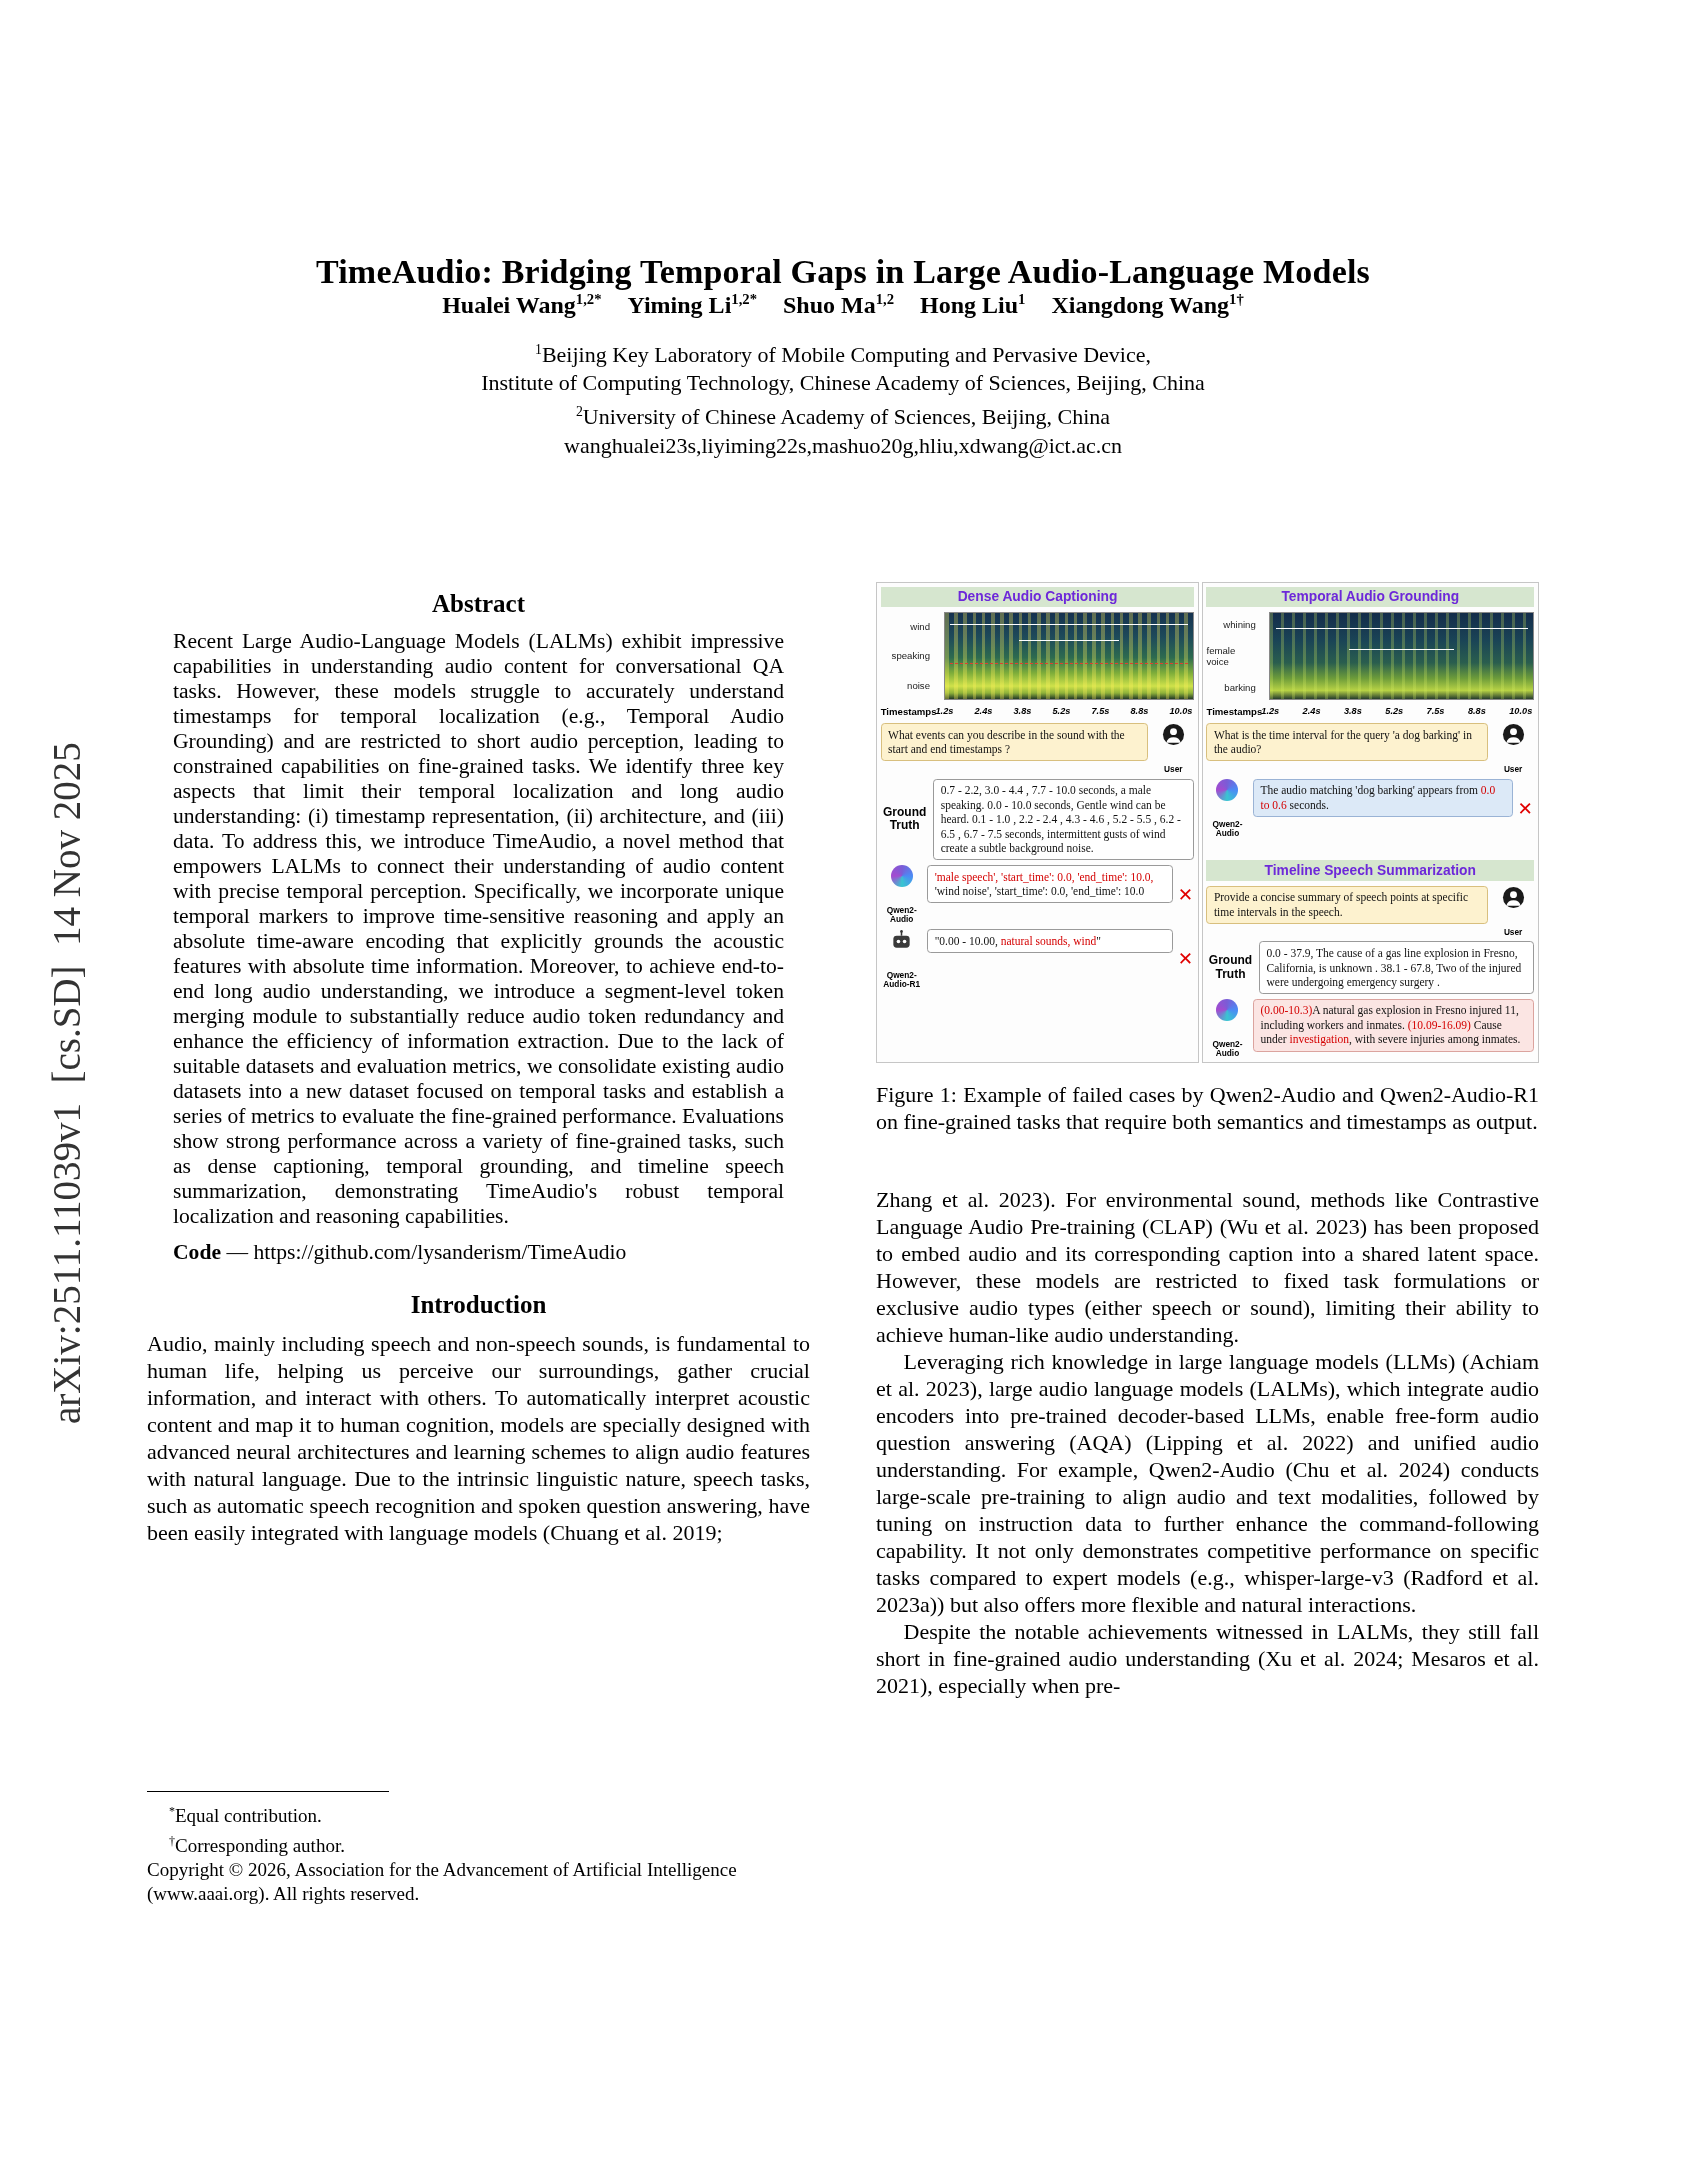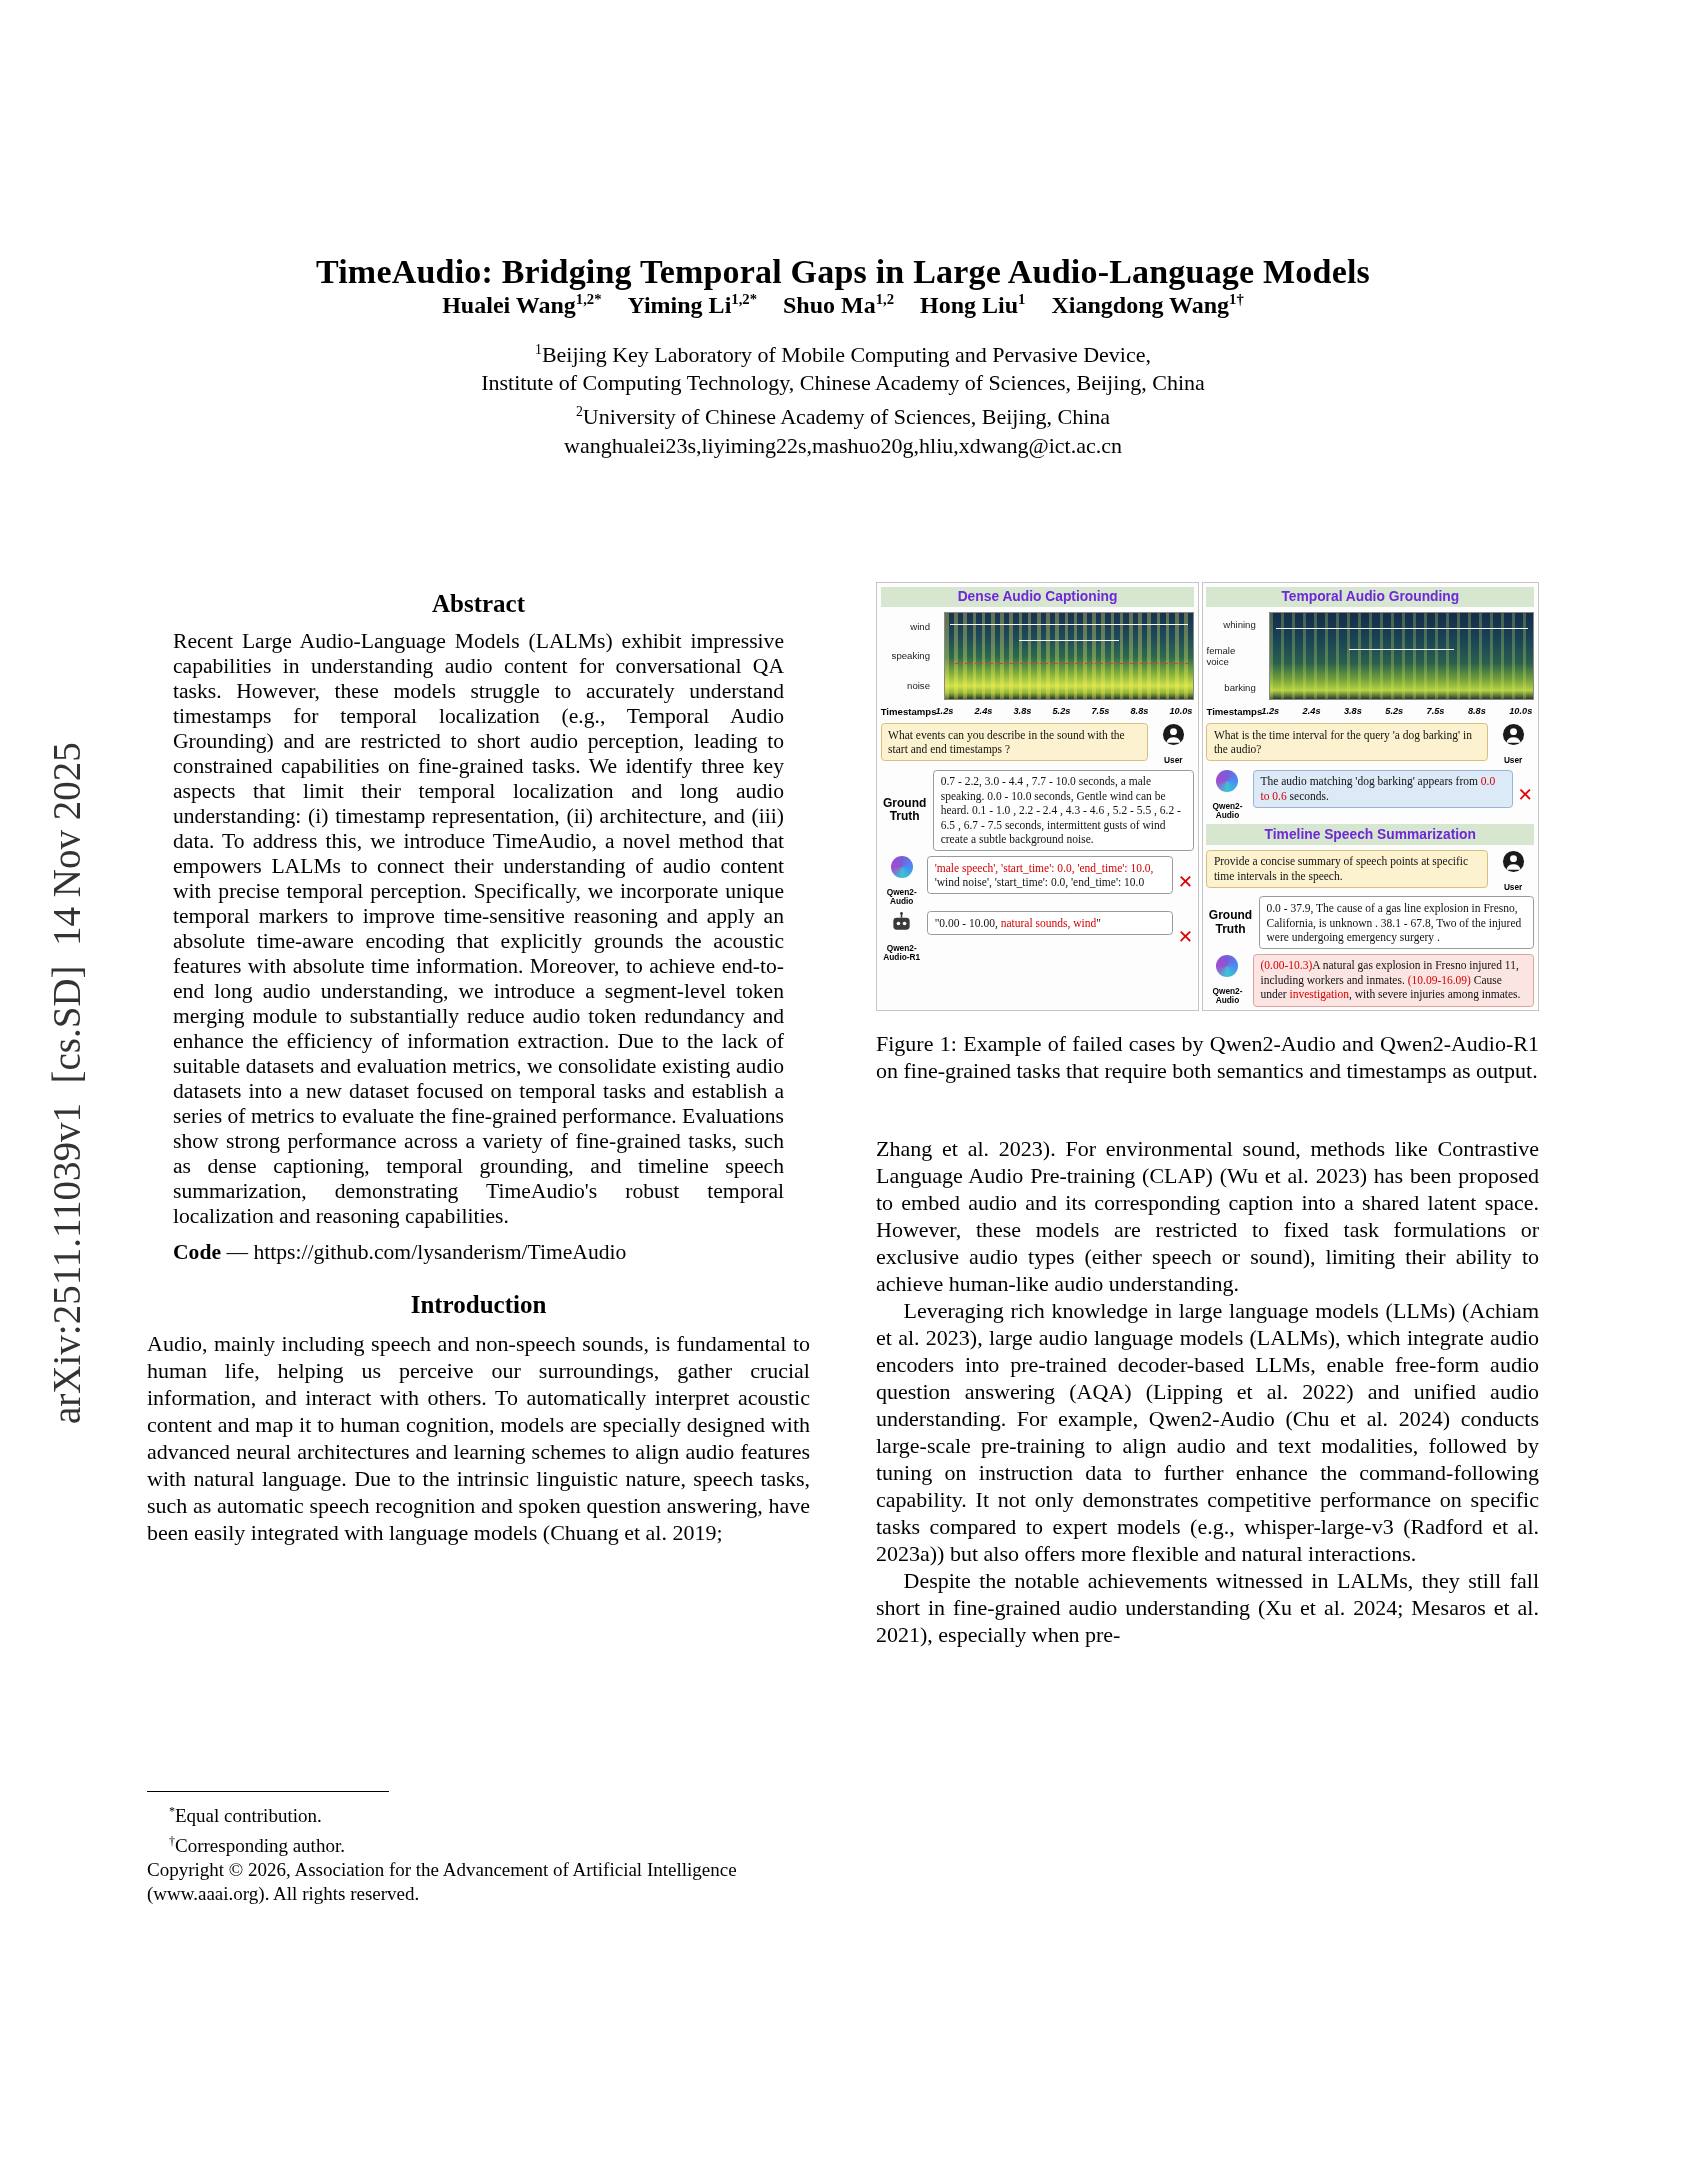--- a/index.html
+++ b/index.html
@@ -43,21 +43,21 @@
   .fn-rule { width:242px; border-top:1.8px solid #000; margin-bottom:7.3px; }
   .fn { text-indent:22px; }
   .fn sup { font-size:12px; }
 
   
   .figure { width:663px; display:flex; gap:2.8px; font-family:"Liberation Sans","DejaVu Sans",sans-serif; text-align:left; }
   .panel { border:0.9px solid #c6c6c6; background:#fdfdfd; display:flex; flex-direction:column; gap:4.6px; padding:3.7px; }
   .panel-left { width:323px; }
   .panel-right { width:337px; }
   .panel-h { background:#d6e6cf; font-weight:bold; font-size:13.8px; text-align:center; padding:2.8px 0; color:#6d28d9; }
-  .panel-h.sub { margin-top:0; }
+  .panel-h.sub { margin-top:18px; }
 
   .specrow { display:flex; height:88px;gap:10px; }
   .speclabels { width:53px; display:flex; flex-direction:column; justify-content:space-around; align-items:flex-end; padding-right:3.7px; font-size:9.6px; color:#222; }
   .spec { flex:1; position:relative; border:0.9px solid #888; }
   .spec-dense {
     background:
       repeating-linear-gradient(90deg, rgba(255,240,90,.32) 0 3.7px, rgba(0,0,0,0) 3.7px 9.2px),
       linear-gradient(180deg,#16324f 0%,#1d4a5a 28%,#2e6b4f 52%,#7fae3a 70%,#cfe24a 85%,#8fb23a 93%,#223826 100%);
   }
   .spec-tag {
@@ -67,21 +67,21 @@
   }
   .ln { position:absolute; left:2%; right:2%; height:0; border-top:1.8px solid #fff; }
   .ln.short { left:30%; right:30%; }
   .ln.red { border-top:1.8px dashed #e04030; }
 
   .tsrow { display:flex; align-items:center; height:13.8px; }
   .tslabel { width:53px; text-align:right; padding-right:3.7px; font-size:9.6px; font-weight:bold; }
   .ticks { flex:1; display:flex; justify-content:space-between; padding:0 1.8px; font-size:9.2px; font-weight:bold;gap:12px; }
 
   .chatrow { display:flex; gap:4.6px; align-items:flex-start; }
-  .actor { width:42px; flex:0 0 42px; display:flex; flex-direction:column; align-items:center; gap:10px;
+  .actor { width:42px; flex:0 0 42px; display:flex; flex-direction:column; align-items:center; gap:19px;
            font-size:8.3px; font-weight:bold; text-align:center; line-height:1.1; }
   .actor.mid { align-self:center; }
   .gt-label { width:48px; flex:0 0 48px; font-size:12px; font-weight:bold; align-self:center; text-align:center; line-height:1.15; }
   .bubble { flex:1; border:0.9px solid #999; border-radius:3.7px; padding:3.7px 6.4px; font-size:11.5px; line-height:1.26;
             font-family:"Liberation Serif",serif; color:#111; }
   .bubble.yellow { background:#fdf2cf; border-color:#d8bf7e; }
   .bubble.white  { background:#ffffff; border-color:#9a9a9a; }
   .bubble.blue   { background:#dce9f7; border-color:#9ab3d5; }
   .bubble.pink   { background:#fbe5e3; border-color:#dba39e; }
   .red { color:#d40000; }

